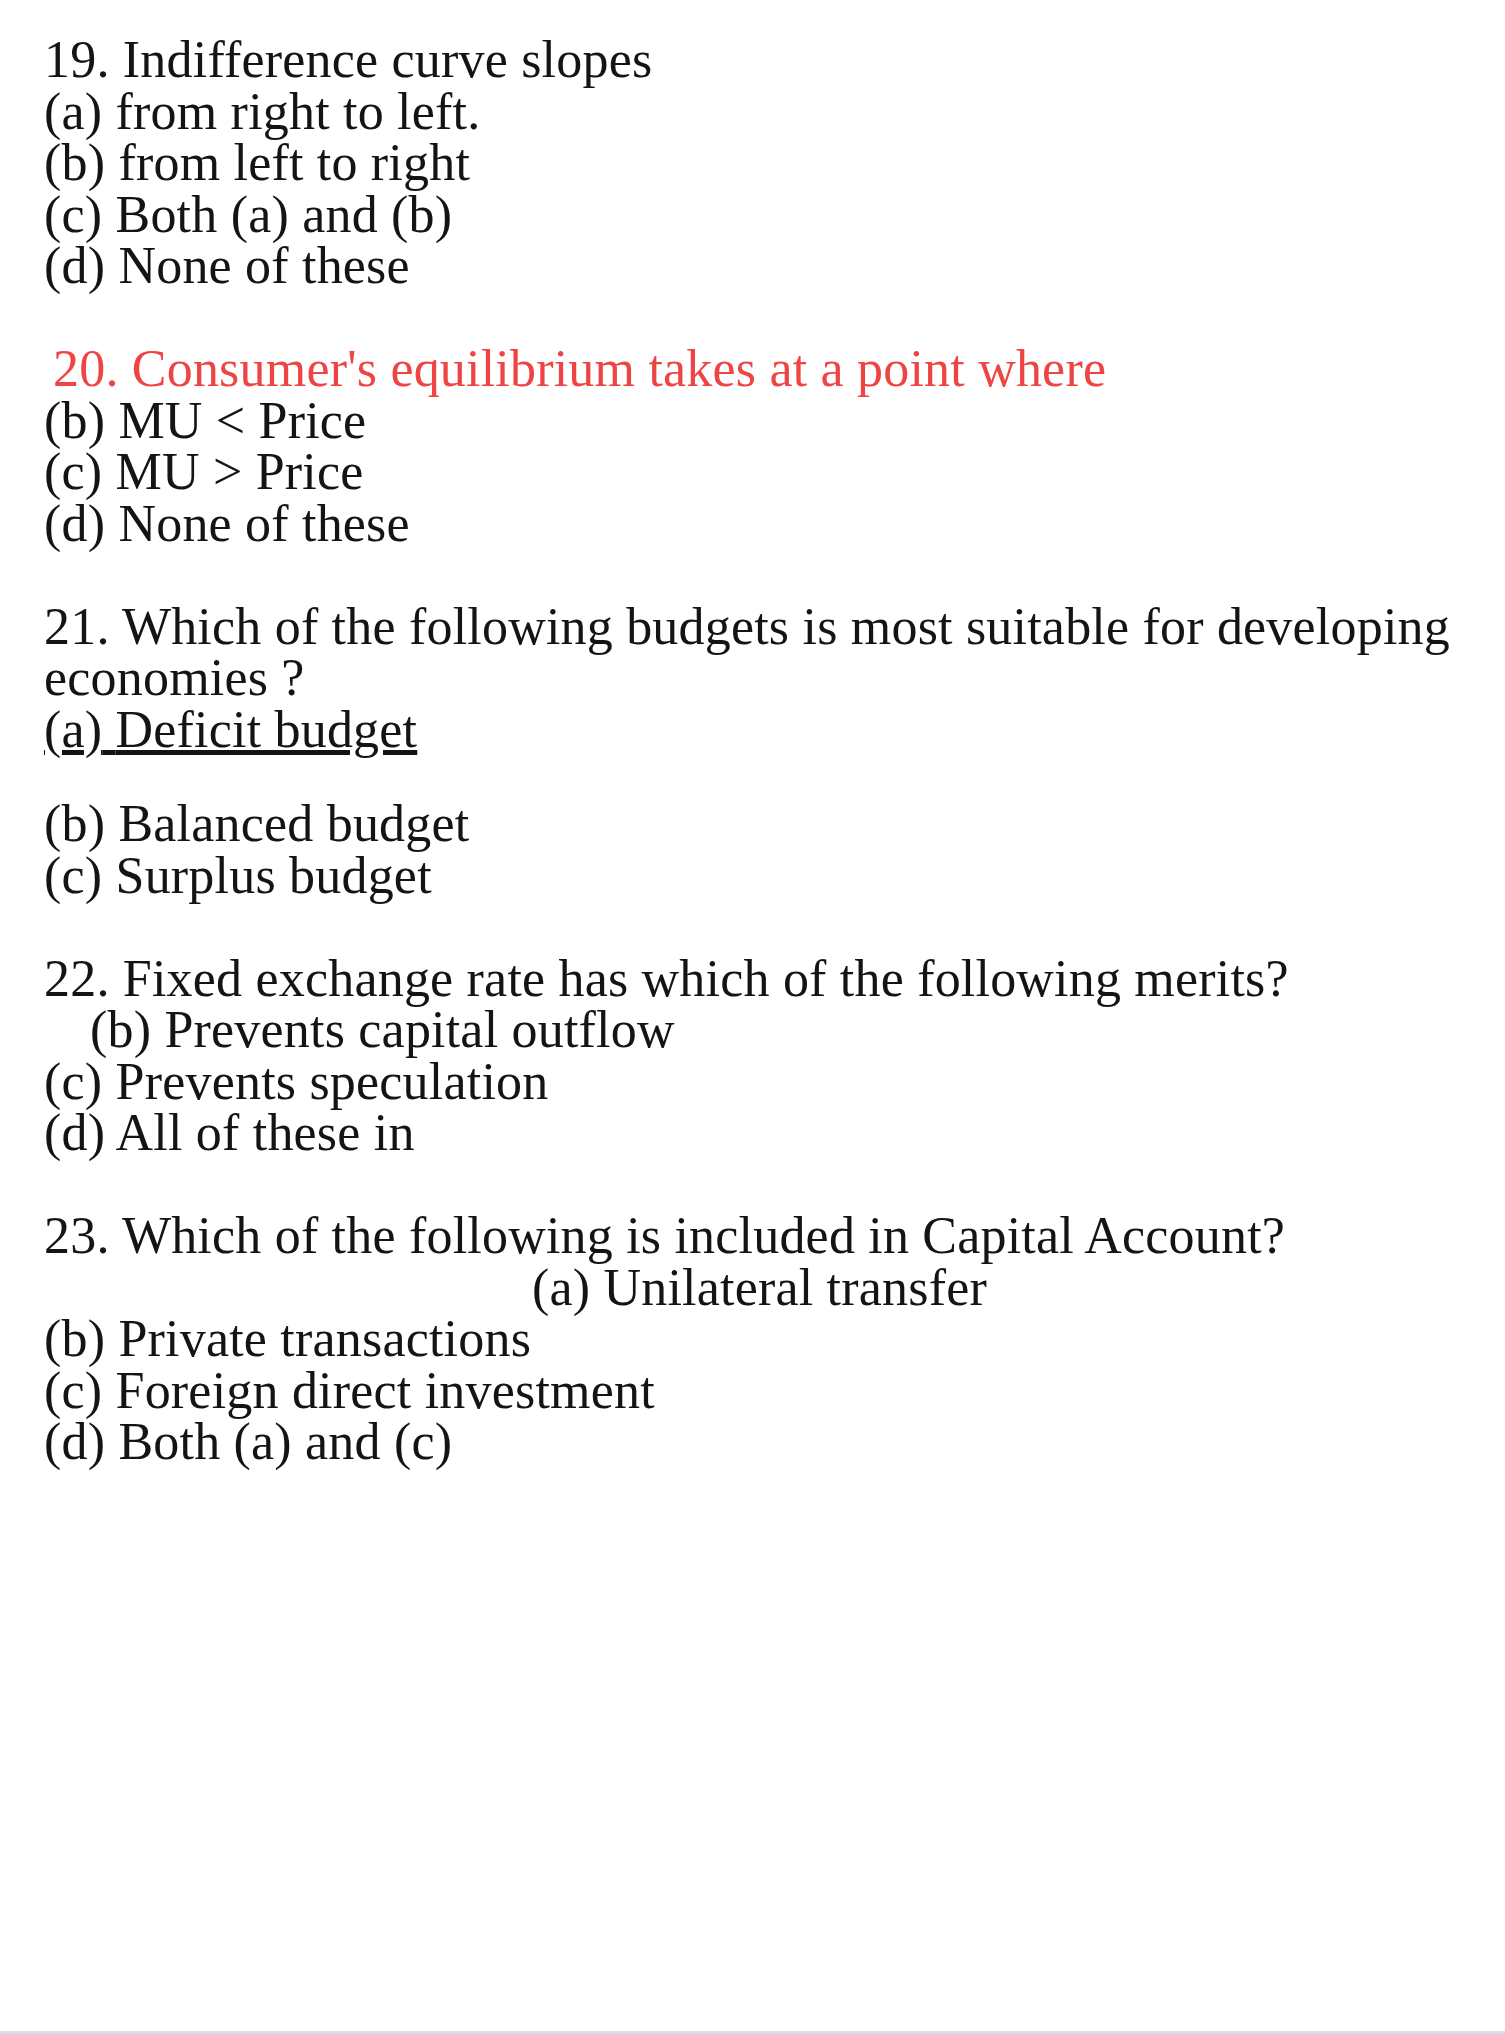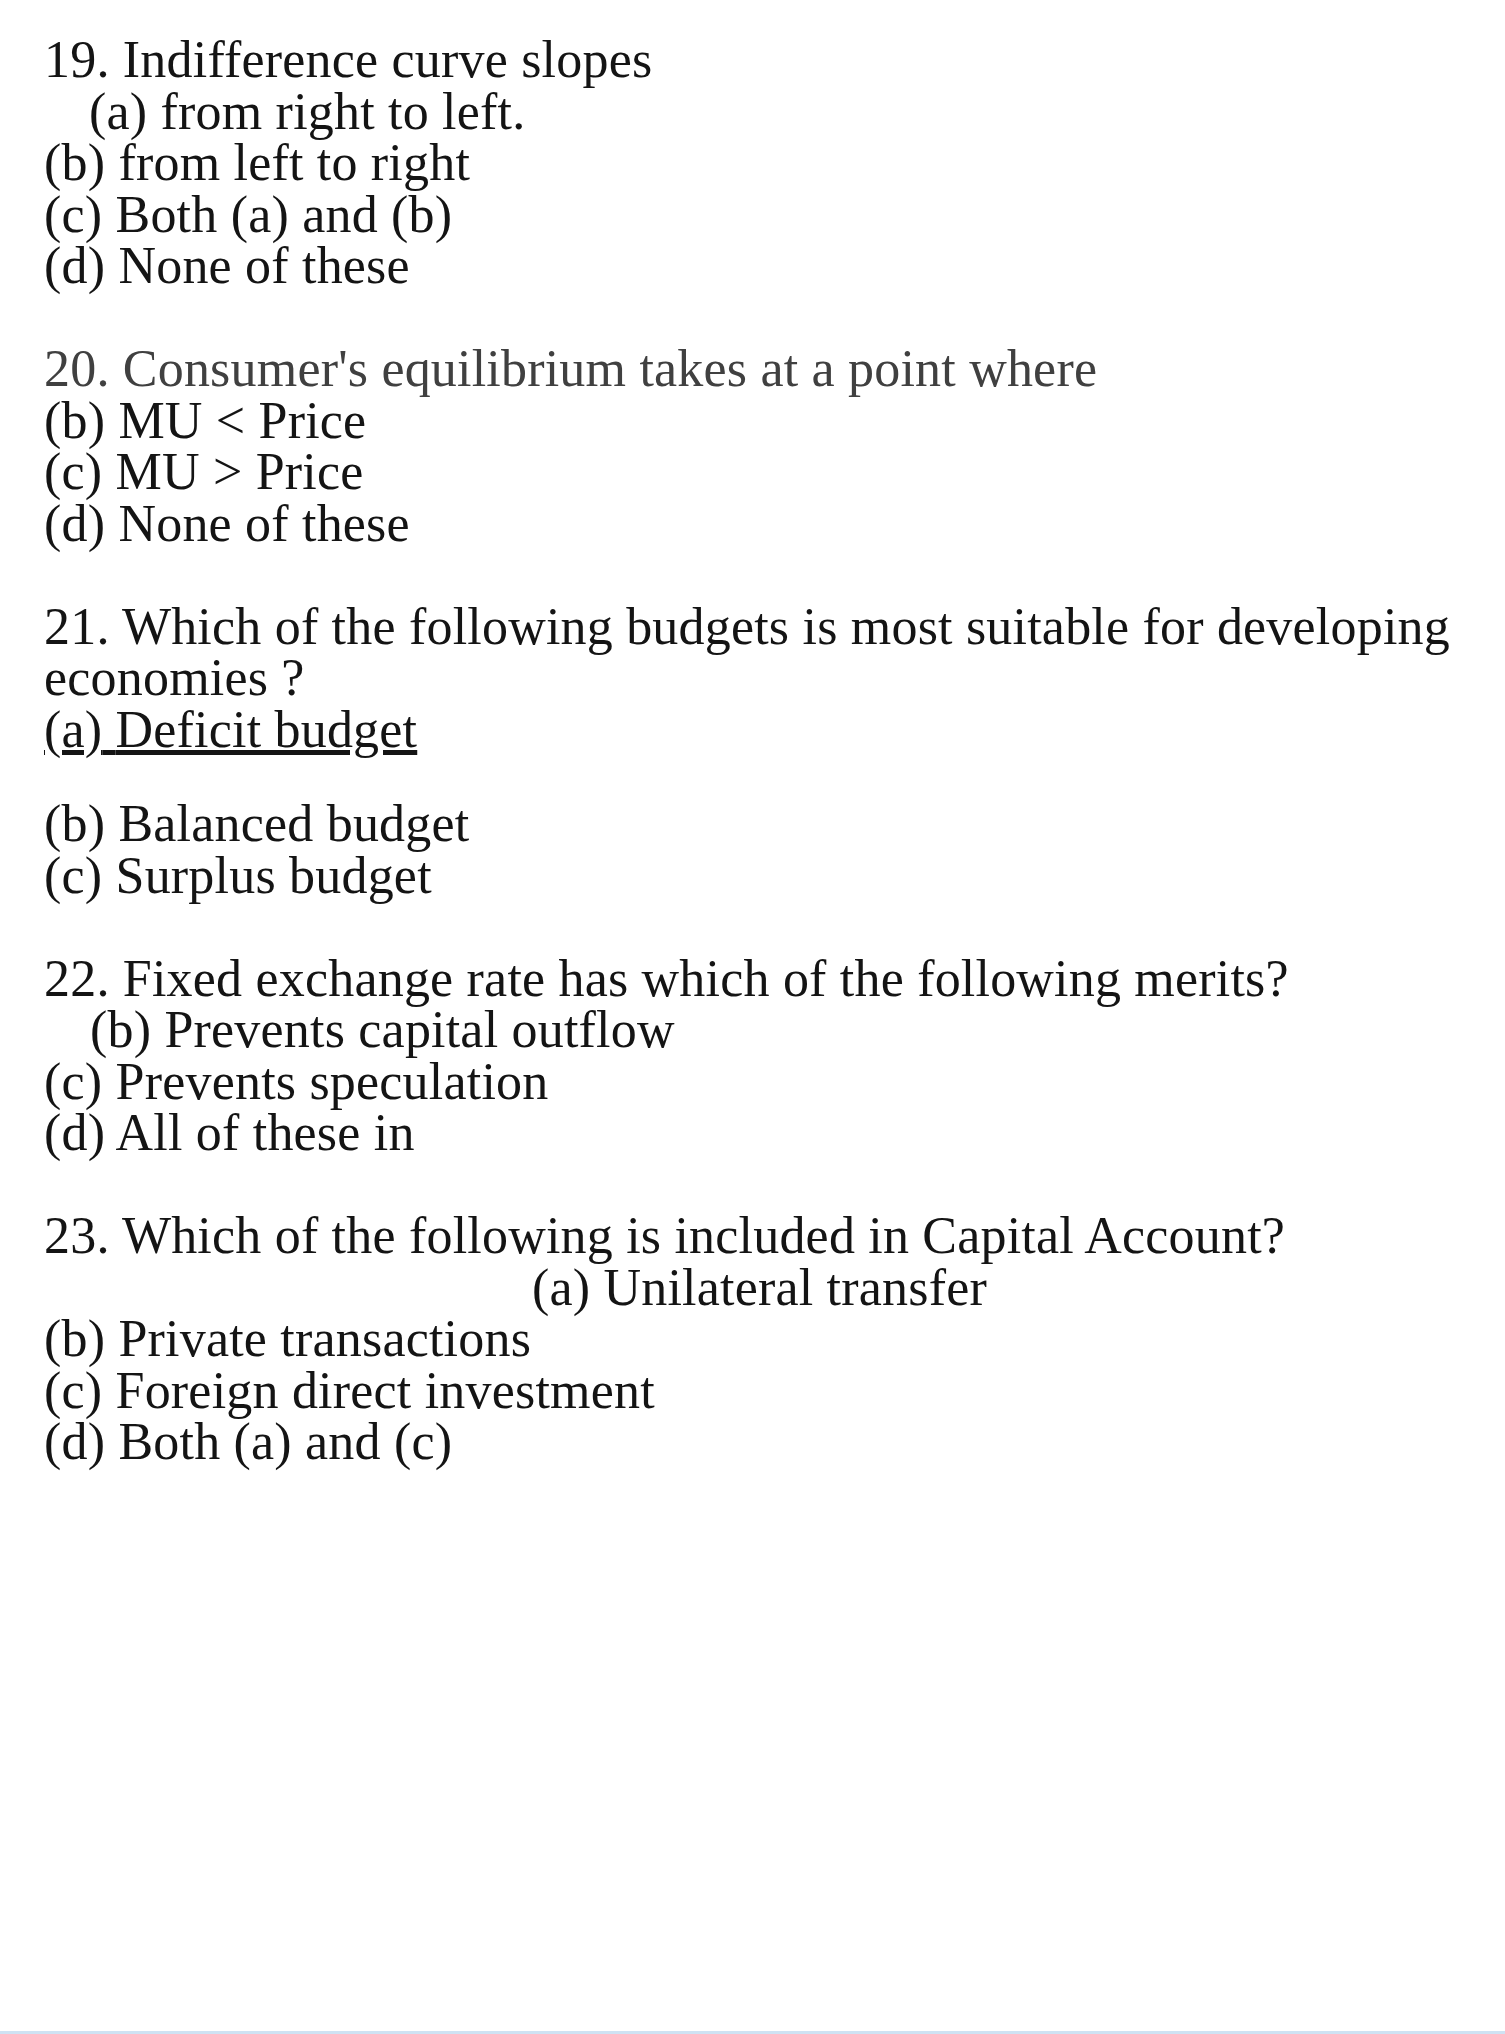--- a/index.html
+++ b/index.html
@@ -42,31 +42,31 @@
   }
 </style>
 </head>
 <body>
 
 <div class="page" style="background: rgb(255, 255, 255);">
   <div class="content" id="questions-container">
   <div class="question">
     <p class="line question-title" style="color: rgb(20, 20, 20);"><span>19.</span> <span>Indifference curve slopes</span></p>
 
-  <p class="line option-line" style="color: rgb(20, 20, 20); margin-left: 45px;"><span>(a)</span> <span>from right to left.</span></p>
+  <p class="line option-line" style="color: rgb(20, 20, 20);"><span>(a)</span> <span>from right to left.</span></p>
 
   <p class="line option-line" style="color: rgb(20, 20, 20);"><span>(b)</span> <span>from left to right</span></p>
 
   <p class="line option-line" style="color: rgb(20, 20, 20);"><span>(c)</span> <span>Both (a) and (b)</span></p>
 
   <p class="line option-line" style="color: rgb(20, 20, 20);"><span>(d)</span> <span>None of these</span></p>
 </div>
 
   <div class="question">
-    <p class="line question-title" style="color: #404040;"><span>20.</span> <span>Consumer's equilibrium takes at a point where</span></p>
+    <p class="line question-title" style="color: #ef4444; margin-left: 9px;"><span>20.</span> <span>Consumer's equilibrium takes at a point where</span></p>
 
 
   <p class="line option-line" style="color: rgb(20, 20, 20);"><span>(b)</span> <span>MU &lt; Price</span></p>
 
   <p class="line option-line" style="color: rgb(20, 20, 20);"><span>(c)</span> <span>MU &gt; Price</span></p>
 
   <p class="line option-line" style="color: rgb(20, 20, 20);"><span>(d)</span> <span>None of these</span></p>
 </div>
 
   <div class="question">

